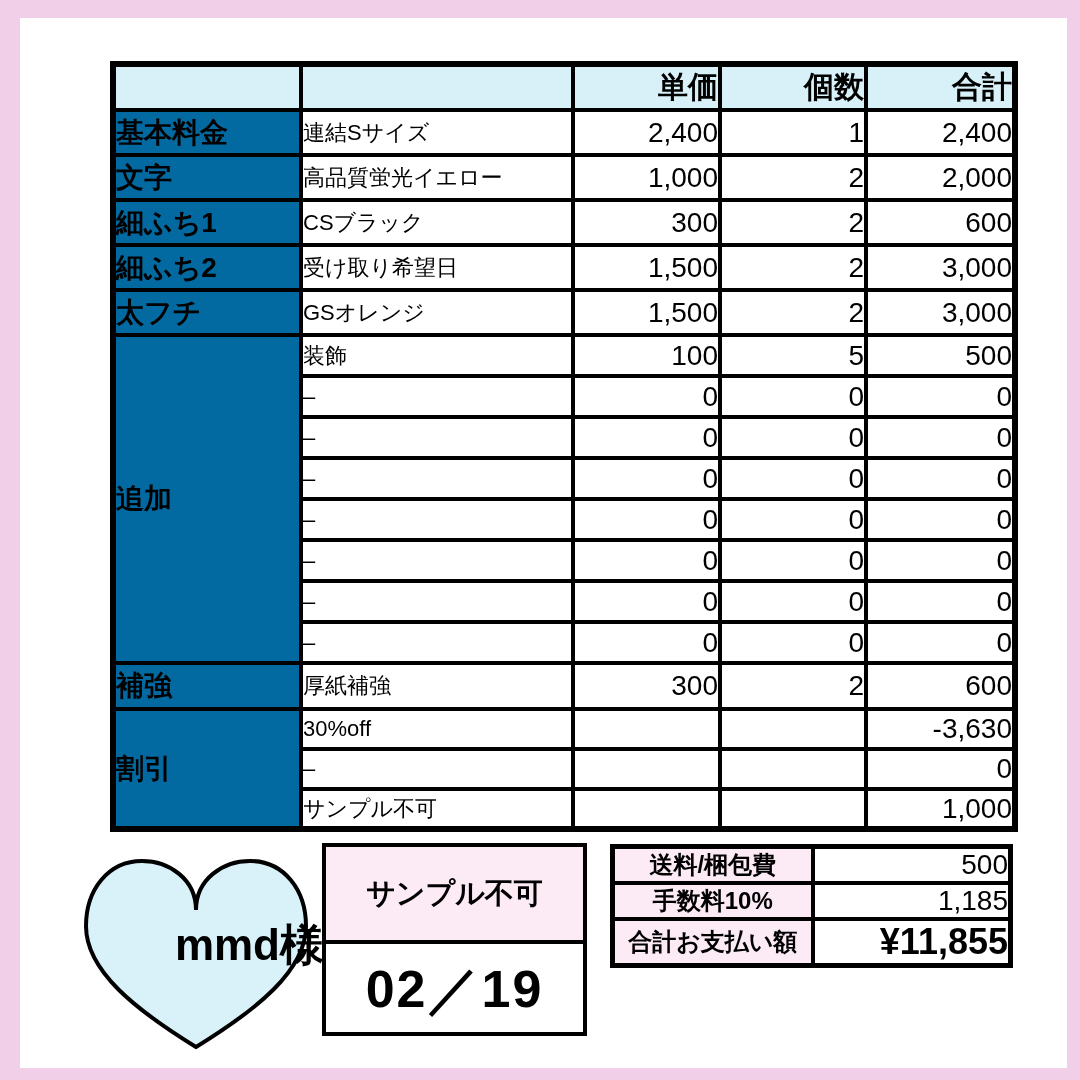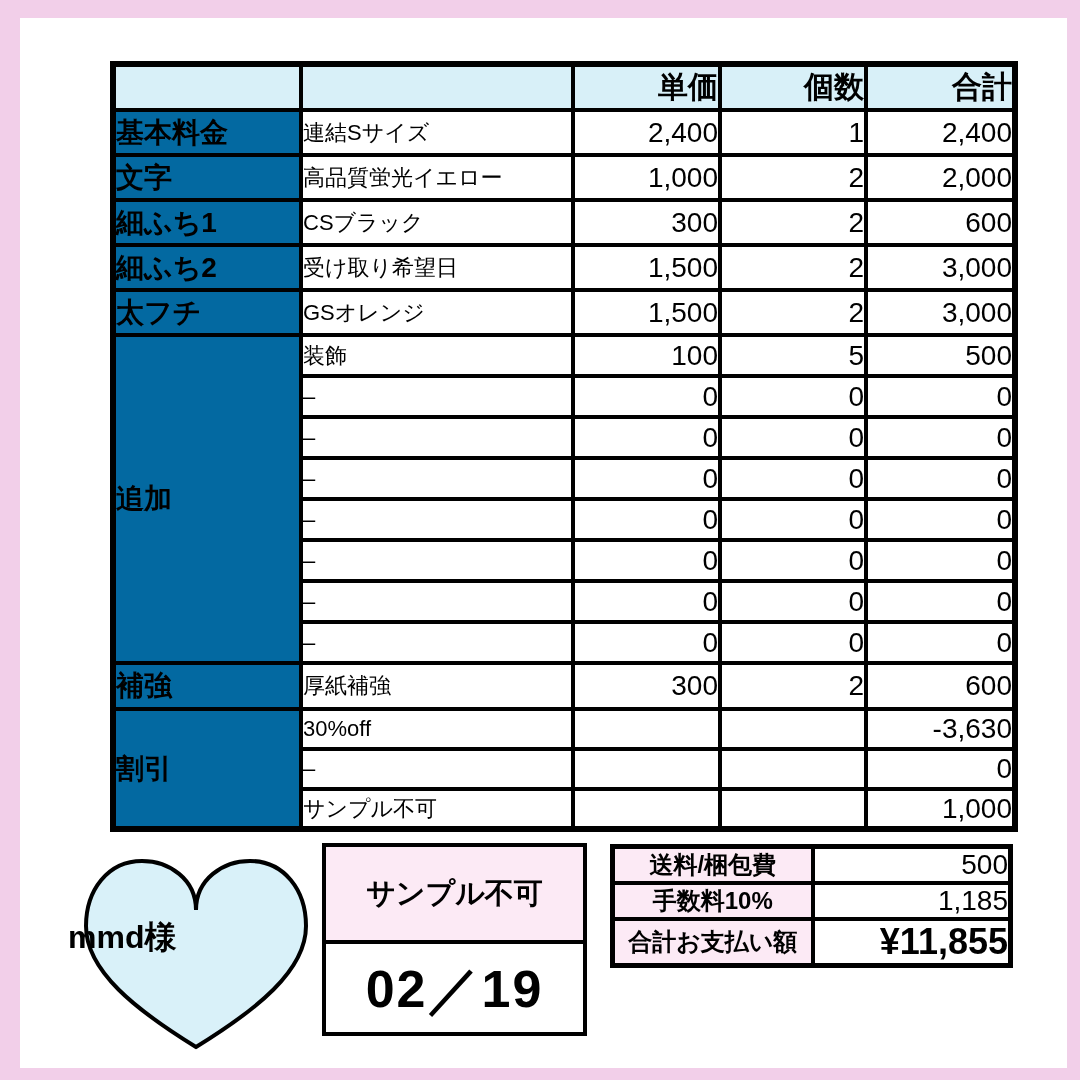--- a/index.html
+++ b/index.html
@@ -32,21 +32,21 @@
   .r-row td { height:45px; }
   .a-row td { height:41px; }
   .d-row td { height:40px; }
   .dotB { border-bottom:4px dotted #000; }
   .dotT { border-top:4px dotted #000; }
   
   .heart-wrap { position:absolute; left:48px; top:826px; width:256px; height:218px; }
   .heart-wrap svg { position:absolute; left:0; top:0; }
   .heart-label {
     position:absolute; left:0; top:72px; width:100%;
-    text-align:left; font-size:32px; font-weight:800;
+    text-align:right; font-size:44px; font-weight:800;
   }
   .pickup-box {
     position:absolute; left:302px; top:825px; width:265px; height:193px;
     border:4px solid #000; box-sizing:border-box; background:#fff;
   }
   .pickup-head {
     height:93px; background:#fceaf5; border-bottom:4px solid #000;
     display:flex; align-items:center; justify-content:center;
     font-size:29px; font-weight:800;
   }

